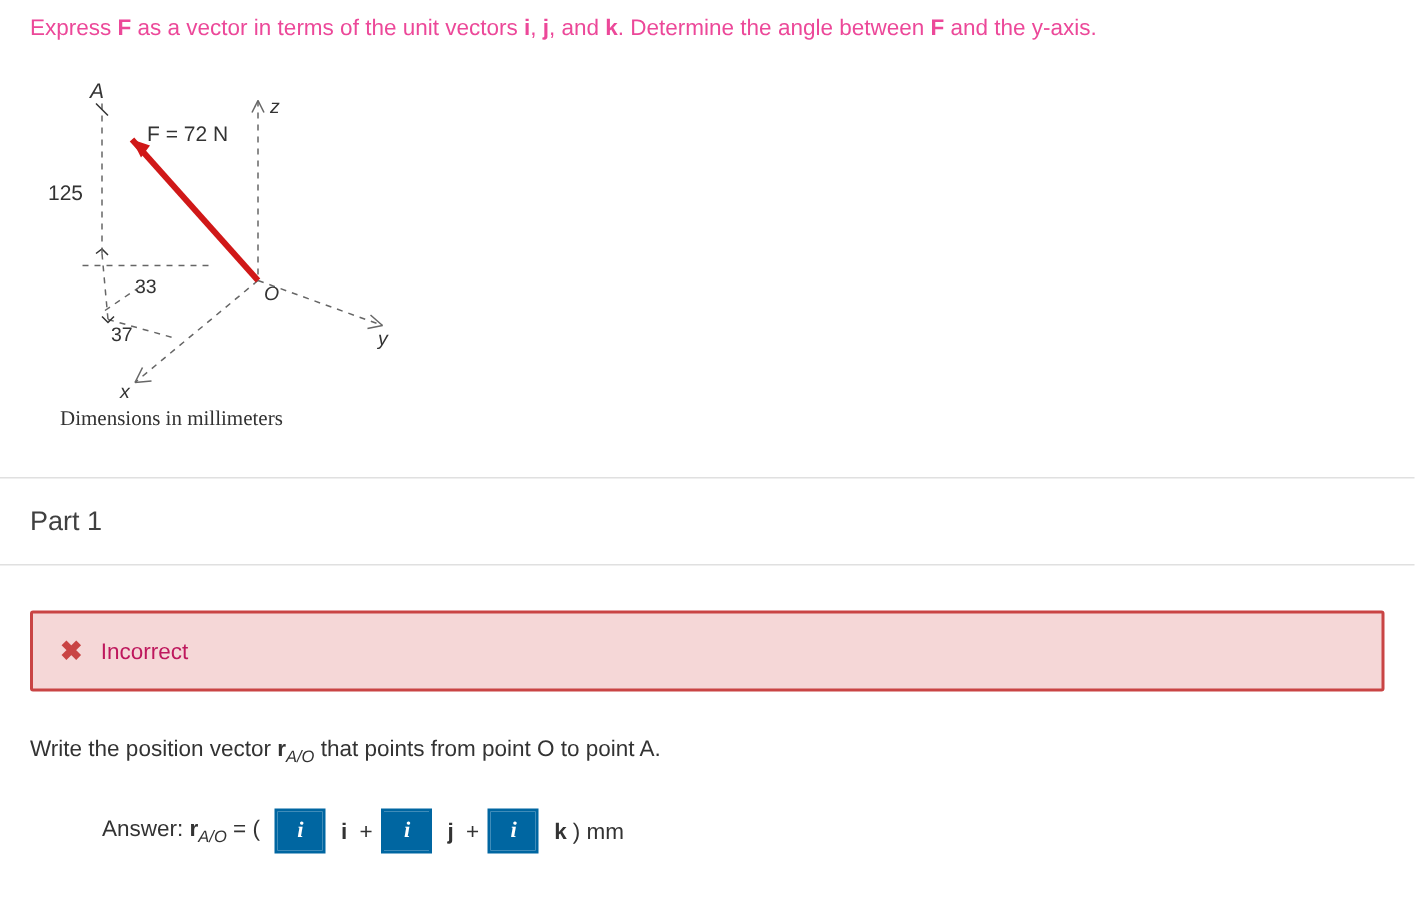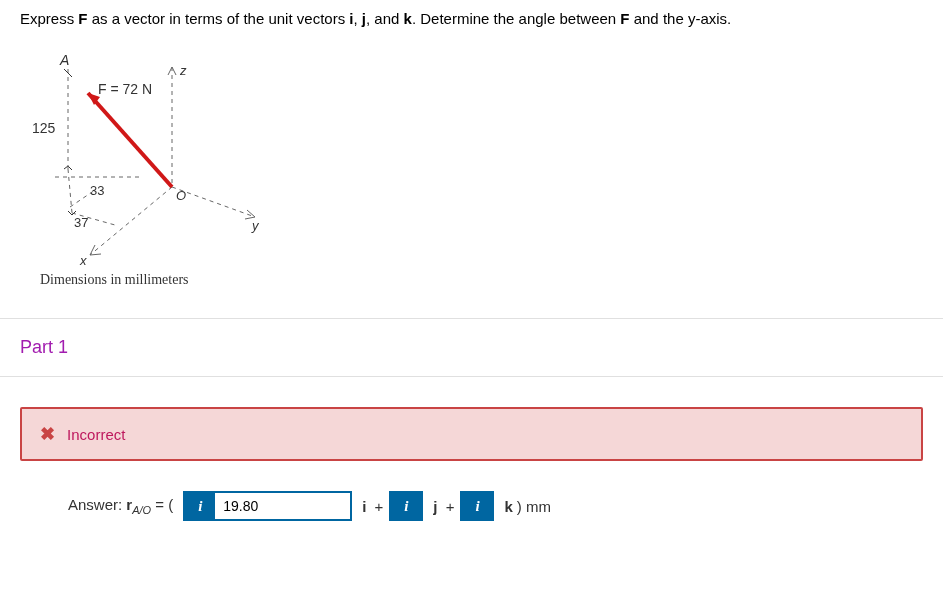--- a/index.html
+++ b/index.html
@@ -1,24 +1,24 @@
 <!DOCTYPE html>
 <html><head>
   <meta charset="utf-8">
   <style>
     * { box-sizing: border-box; margin: 0; padding: 0; }
     body { font-family: Arial, sans-serif; font-size: 14px; color: #333; background: #fff; width: 943px; }
     .container { padding: 10px 20px; }
-    .question-text { font-size: 15px; color: #000000; margin-bottom: 20px; }
+    .question-text { font-size: 15px; color: #ec4899; margin-bottom: 20px; }
     .question-text b { font-weight: bold; }
     .diagram-container { margin: 10px 0 20px 0; }
     .diagram-svg { display: block; }
     .caption { font-family: 'Times New Roman', serif; font-size: 14px; margin-top: 5px; padding-left: 20px; }
     .part-divider { border-top: 1px solid #e0e0e0; margin: 30px -20px 0 -20px; padding: 18px 20px; border-bottom: 1px solid #e0e0e0; margin-bottom: 30px; }
-    .part-title { color: #a21caf; font-size: 18px; font-weight: normal; }
+    .part-title { color: #404040; font-size: 18px; font-weight: normal; }
     .feedback-box { border: 2px solid #c94444; background: #f5d7d7; border-radius: 2px; padding: 14px 18px; margin-bottom: 30px; display: flex; align-items: center; gap: 12px; }
     .feedback-box .x-icon { color: #c94444; font-size: 18px; font-weight: bold; }
     .feedback-box .feedback-text { color: #be185d; font-size: 15px; }
     .instruction { font-size: 15px; margin-bottom: 28px; }
     .answer-row { display: flex; align-items: center; gap: 6px; font-size: 15px; margin-left: 48px; }
     .answer-label { margin-right: 4px; }
     .input-group { display: inline-flex; align-items: stretch; border: 2px solid #0066a1; height: 30px; }
     .info-btn { width: 30px; background: #0066a1; color: #fff; display: flex; align-items: center; justify-content: center; font-weight: bold; font-size: 15px; font-family: Georgia, serif; font-style: italic; cursor: pointer; border: none; }
     .num-input { border: none; padding: 4px 8px; font-size: 14px; width: 135px; outline: none; background: #fff; }
     .unit-vec { font-weight: bold; margin: 0 4px; }
@@ -82,29 +82,31 @@
 
   <div class="part-divider">
     <div class="part-title">Part 1</div>
   </div>
 
   <div class="feedback-box">
     <span class="x-icon">✖</span>
     <span class="feedback-text">Incorrect</span>
   </div>
 
+  <div class="instruction">
+    <span>Write the position vector </span><b>r</b><span class="sub ital">A/O</span><span> that points from point O to point A.</span>
+  </div>
 
   <div class="answer-row">
     <span class="answer-label">
       <span>Answer: </span><b>r</b><span class="sub ital">A/O</span><span> = ( </span>
     </span>
 
     <span class="input-group">
       <button class="info-btn">i</button>
-      <input class="num-input" value="19.80" style="">
     </span>
     <span><b class="unit-vec">i</b><span> + </span></span>
 
     <span class="input-group">
       <button class="info-btn">i</button>
     </span>
     <span><b class="unit-vec">j</b><span> + </span></span>
 
     <span class="input-group">
       <button class="info-btn">i</button>

